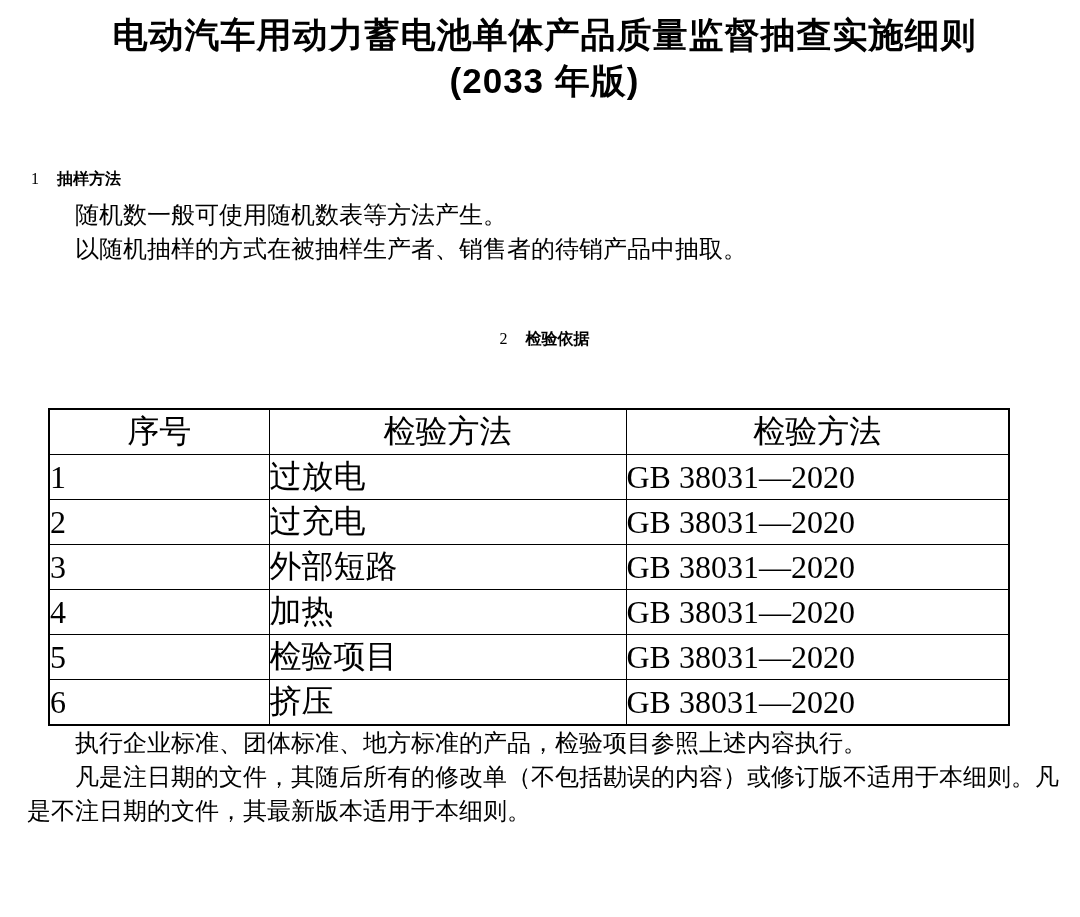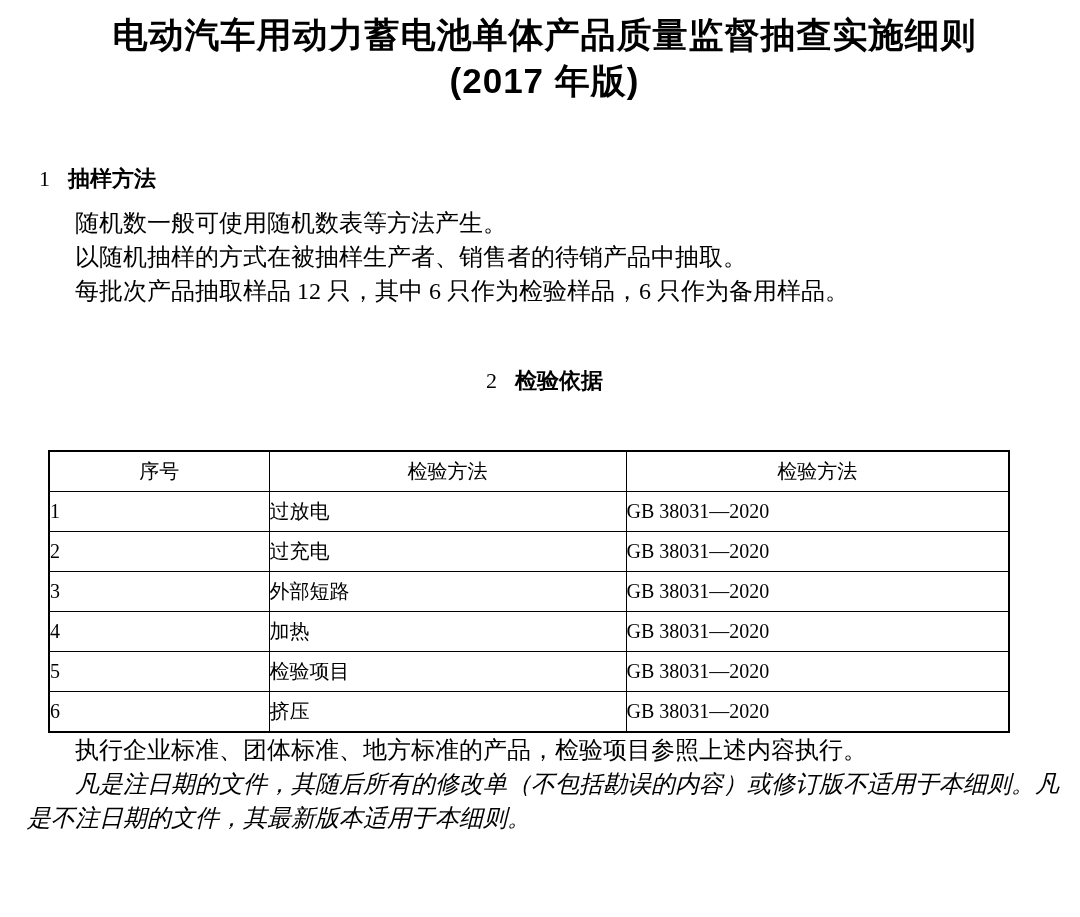--- a/index.html
+++ b/index.html
@@ -21,23 +21,23 @@
     text-align: center;
     font-family: "Liberation Sans", "DejaVu Sans", sans-serif;
     font-weight: 700;
     font-size: 35px;
     line-height: 46px;
     letter-spacing: 1px;
   }
   .section-heading {
     font-family: "Liberation Sans", "DejaVu Sans", sans-serif;
     font-weight: 700;
-    font-size: 22px;
+    font-size: 16px;
     line-height: 30px;
-    margin: 12px;
+    margin: 4px;
   }
   .section-heading .num {
     font-family: "Liberation Serif", "DejaVu Serif", serif;
     font-weight: 400;
     margin-right: 18px;
   }
   #s1-heading { margin-top: 60px; }
   #s2-heading { margin-top: 58px; text-align: center; }
   p.body-para {
     margin: 0;
@@ -55,44 +55,43 @@
     width: 960px;
     border: 2px solid #000;
   }
   .inspect-table col.c1 { width: 220px; }
   .inspect-table col.c2 { width: 357px; }
   .inspect-table col.c3 { width: 383px; }
   .inspect-table th, .inspect-table td {
     border: 1.5px solid #000;
     vertical-align: middle;
     font-weight: 400;
-    font-size: 20px;
+    font-size: 32px;
     height: 39px;
     padding: 0;
   }
   .note1 { margin-top: 14px; }
-  .note2 { margin-top: 8px; line-height: 48px; font-style: italic; }
+  .note2 { margin-top: 8px; line-height: 48px; }
 </style>
 </head>
 <body>
 
 <div class="page">
 
   <div class="doc-title">
     <div>电动汽车用动力蓄电池单体产品质量监督抽查实施细则</div>
-    <div>(2017 年版)</div>
+    <div>(2033 年版)</div>
   </div>
 
   <h2 class="section-heading" id="s1-heading">
     <span class="num">1</span><span>抽样方法</span>
   </h2>
 
   <p class="body-para p2">随机数一般可使用随机数表等方法产生。</p>
   <p class="body-para p1">以随机抽样的方式在被抽样生产者、销售者的待销产品中抽取。</p>
-  <p class="body-para p3">每批次产品抽取样品 12 只，其中 6 只作为检验样品，6 只作为备用样品。</p>
 
   <h2 class="section-heading" id="s2-heading">
     <span class="num">2</span><span>检验依据</span>
   </h2>
 
   <div class="table-wrap">
     <table class="inspect-table">
       <colgroup>
           <col class="c1">
           <col class="c2">

